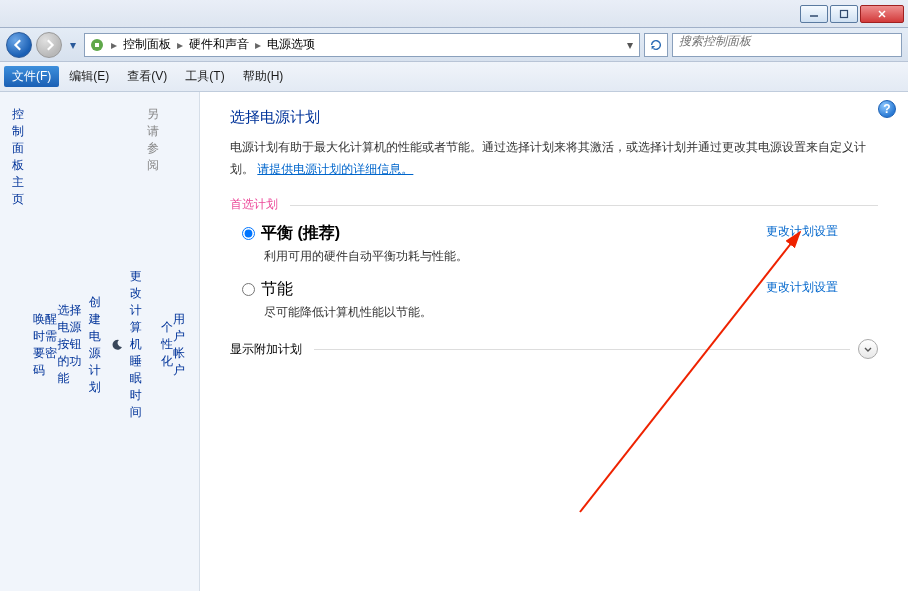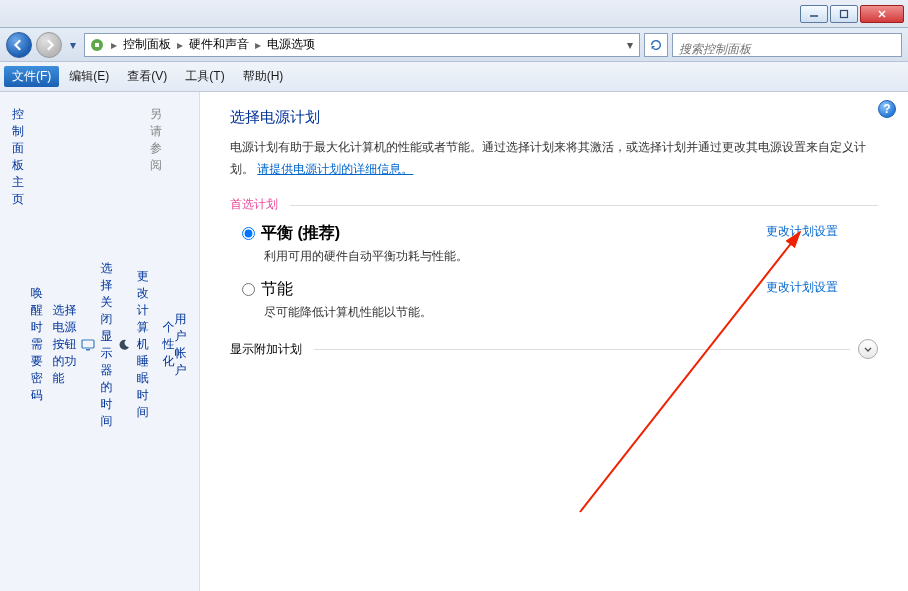--- a/index.html
+++ b/index.html
@@ -16,21 +16,21 @@
 .addr-row { height: 34px; background: linear-gradient(#e4ecf6,#d7e1ee); display: flex; align-items: center; padding: 0 6px; gap: 4px; border-bottom: 1px solid #b8c4d6; }
 .nav-btn { width: 26px; height: 26px; border-radius: 50%; background: radial-gradient(circle at 35% 30%, #6ea8e8, #1a5fb4 70%); border: 1px solid #2a5a9a; display:flex; align-items:center; justify-content:center; color:#fff; }
 .nav-btn.fwd { background: radial-gradient(circle at 35% 30%, #e0e0e0, #b8b8b8 70%); border-color:#999; color:#777; }
 .nav-extra { width: 14px; height: 20px; display:flex; align-items:center; justify-content:center; color:#2a5a9a; }
 .addr-box { flex: 1; height: 24px; background: #fff; border: 1px solid #8aa0bc; display: flex; align-items: center; padding: 0 4px; gap: 6px; }
 .addr-icon { width: 16px; height: 16px; display:flex; align-items:center; justify-content:center; }
 .crumb { color: #000; cursor: default; }
 .chev { color:#666; }
 .addr-drop { margin-left: auto; color:#555; padding: 0 2px; }
 .refresh-box { width: 24px; height: 24px; background:#fff; border:1px solid #8aa0bc; display:flex; align-items:center; justify-content:center; color:#2a5a9a; }
-.search-box { width: 230px; height: 24px; background:#fff; border:1px solid #8aa0bc; display:flex; align-items:flex-end; padding:0 6px; color:#999; }
+.search-box { width: 230px; height: 24px; background:#fff; border:1px solid #8aa0bc; display:flex; align-items:flex-start; padding:0 6px; color:#999; }
 .search-box input { border:none; outline:none; width:100%; font-size:12px; color:#999; font-style:italic; }
 
 
 .menubar { height: 30px; background: linear-gradient(#f0f4fa,#e3eaf4); display:flex; align-items:center; padding: 0 4px; gap: 2px; border-bottom: 1px solid #c0ccdc; }
 .menu-item { padding: 2px 8px; color:#1a1a1a; cursor:default; }
 .menu-item.sel { background: linear-gradient(#3d8fdc,#1a5fb4); color:#fff; border-radius:2px; }
 
 
 .body-area { display:flex; height: calc(591px - 28px - 34px - 24px); }
 .sidebar { width: 200px; background:#f1f5fb; border-right: 1px solid #d6dee8; padding: 14px 12px; display:flex; flex-direction:row; }
@@ -133,28 +133,22 @@
 <div class="body-area">
   <div class="sidebar">
     <div class="side-head">控制面板主页</div>
     <div class="side-link">
         <span>唤醒时需要密码</span>
       </div>
     <div class="side-link">
         <span>选择电源按钮的功能</span>
       </div>
     <div class="side-link">
-      <span class="ic">
-          <svg width="14" height="14" viewBox="0 0 14 14">
-            <rect x="1" y="2" width="12" height="8" rx="1" fill="none" stroke="#3a7abd" stroke-width="1.2"></rect>
-            <rect x="5" y="11" width="4" height="1.5" fill="#3a7abd"></rect>
-          </svg>
-        </span>
-      <span>选择关闭显示器的时间</span>
-    </div>
+        <span>创建电源计划</span>
+      </div>
     <div class="side-link">
       <span class="ic">
           <svg width="14" height="14" viewBox="0 0 14 14">
             <path d="M9 2 A5 5 0 1 0 12 9 A4 4 0 0 1 9 2 Z" fill="#39475a"></path>
           </svg>
         </span>
       <span>更改计算机睡眠时间</span>
     </div>
     <div class="side-spacer"></div>
     <div class="side-sub">另请参阅</div>

